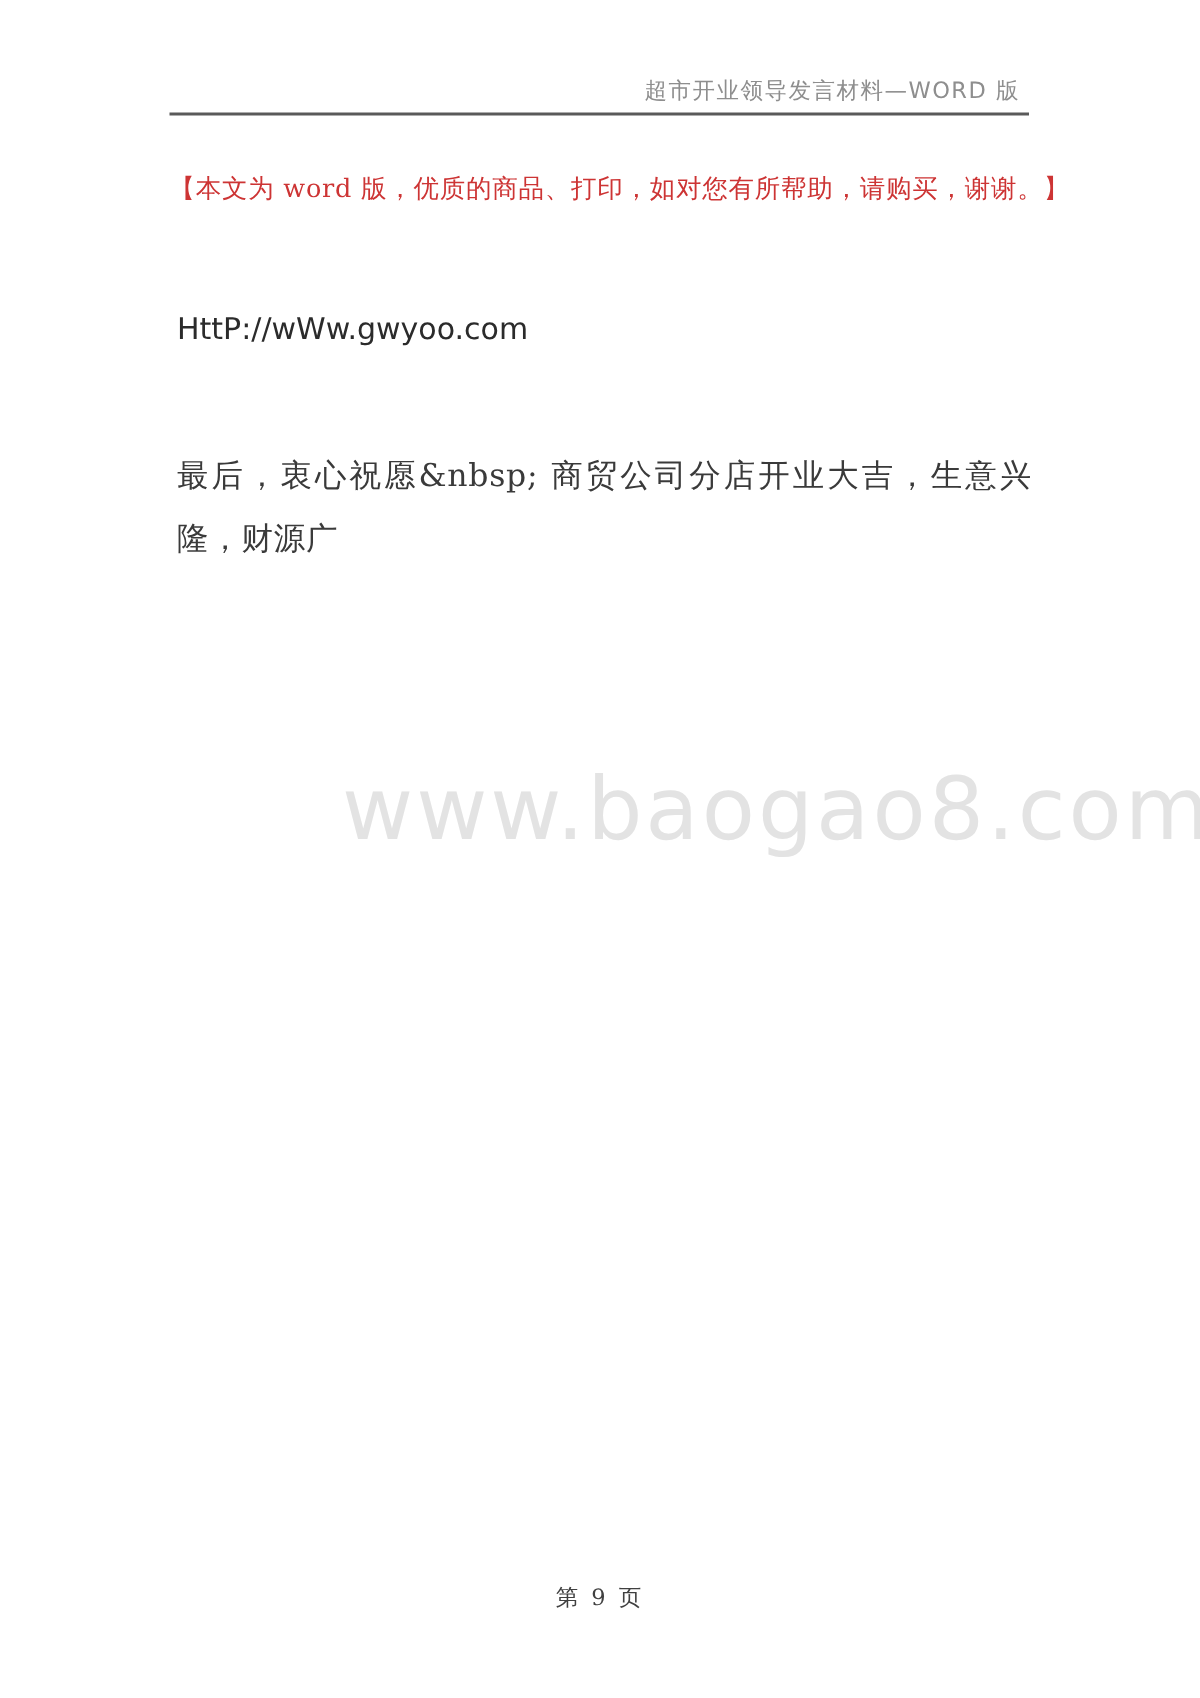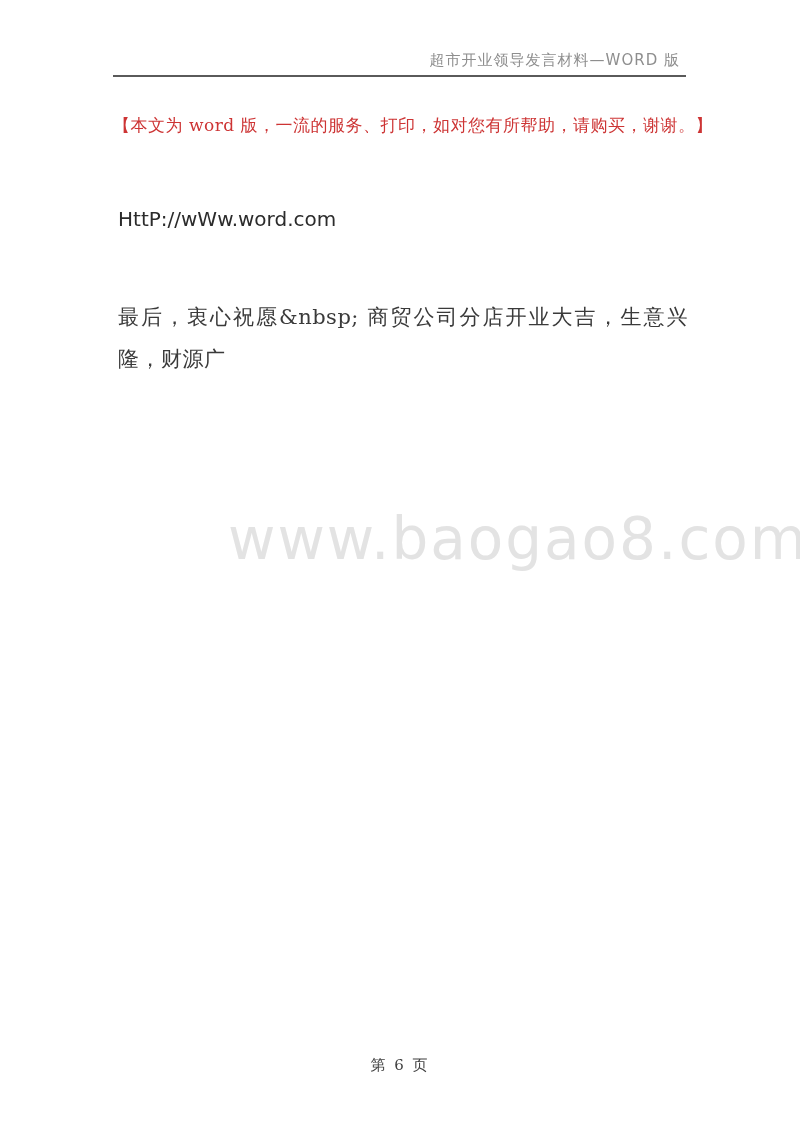--- a/index.html
+++ b/index.html
@@ -107,30 +107,30 @@
 </style>
 </head>
 <body>
 
 <div class="page">
 
   <div class="header-title">超市开业领导发言材料—WORD 版</div>
 
   <hr class="header-rule">
 
-  <div class="notice">【本文为 word 版，一流的服务、打印，如对您有所帮助，请购买，谢谢。】</div>
+  <div class="notice">【本文为 word 版，优质的商品、打印，如对您有所帮助，请购买，谢谢。】</div>
 
   <div class="watermark">www.baogao8.com</div>
 
   <div class="content">
 
     <p class="body-par">
-      <span class="doc-url">HttP://wWw.word.com</span>
+      <span class="doc-url">HttP://wWw.gwyoo.com</span>
     </p>
 
 
     <p class="body-par">最后，衷心祝愿&amp;nbsp; 商贸公司分店开业大吉，生意兴隆，财源广</p>
 
   </div>
 
-  <div class="footer">第 6 页</div>
+  <div class="footer">第 9 页</div>
 
 </div>
 
 </body></html>

